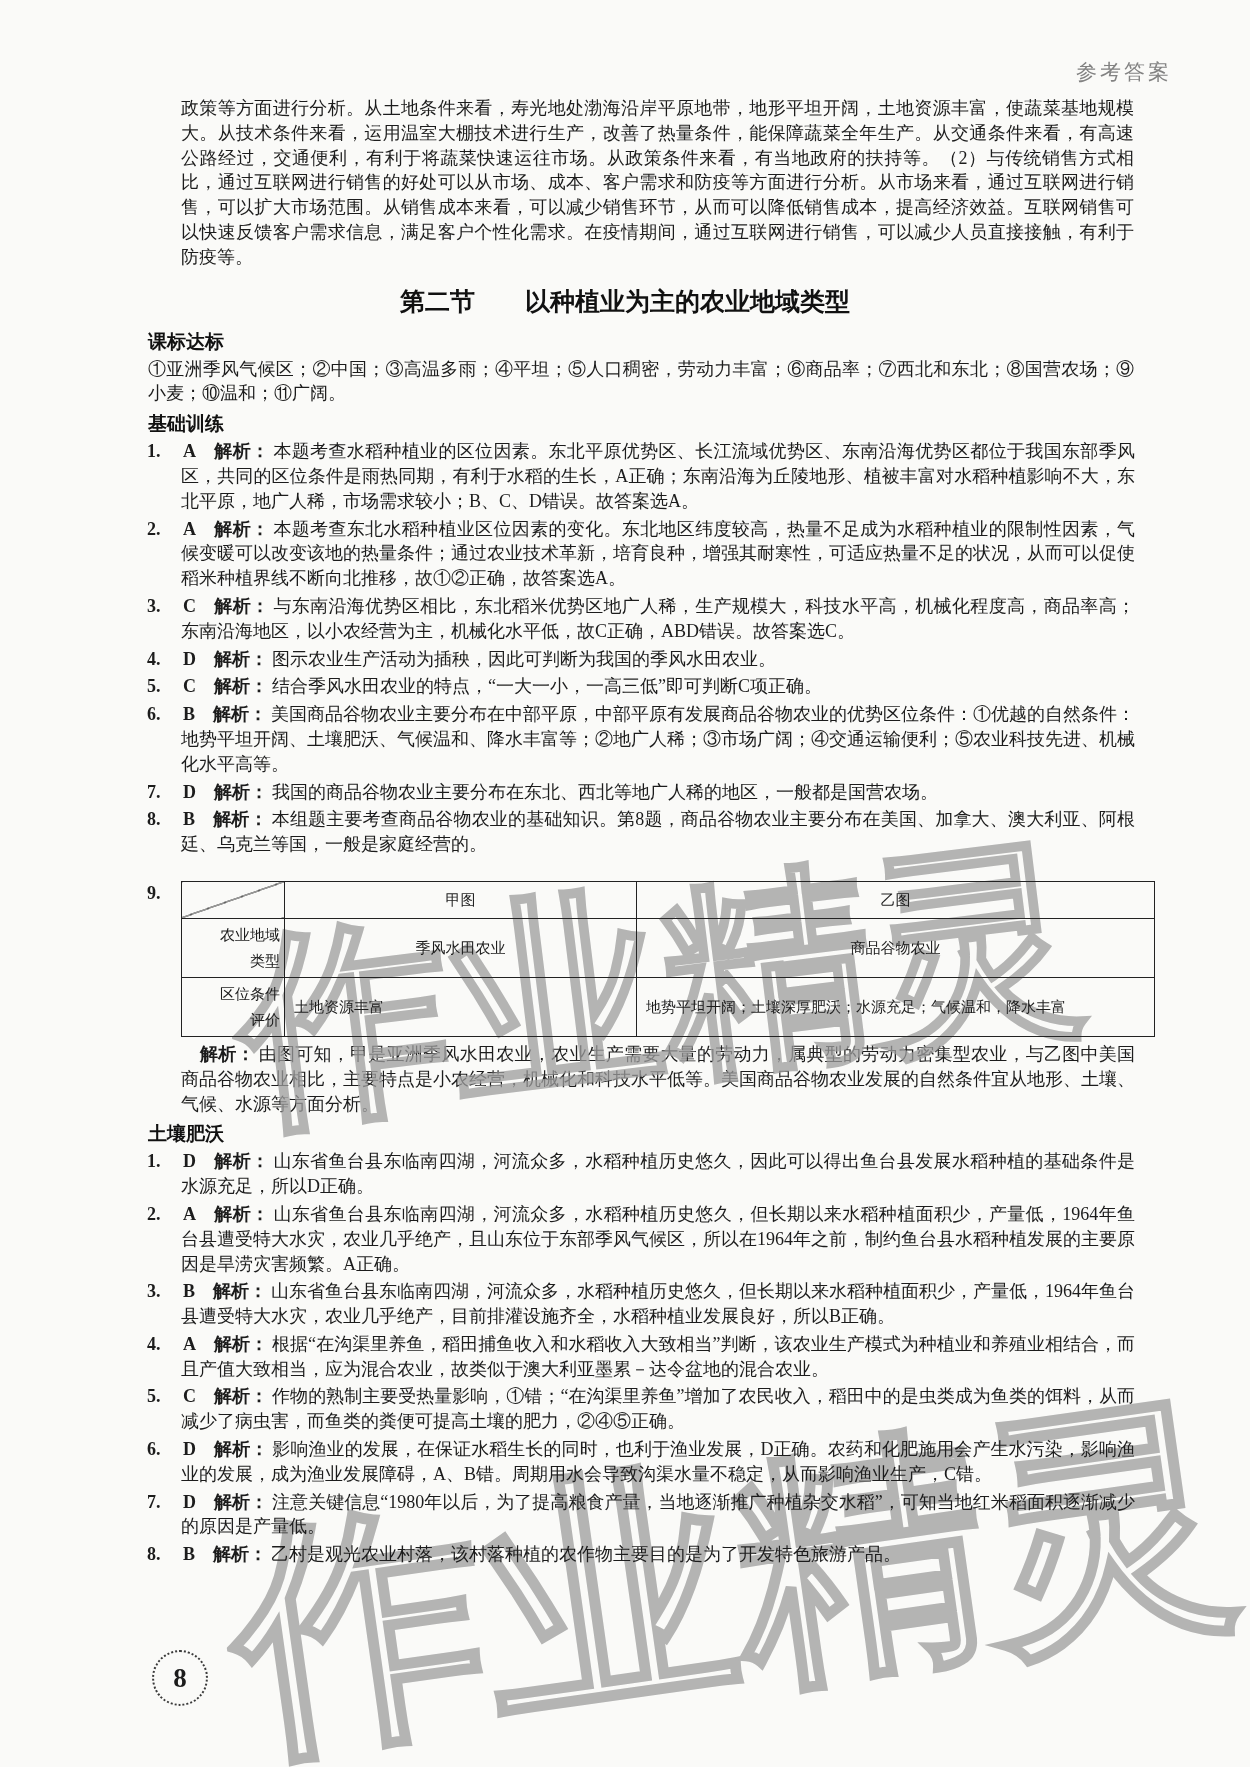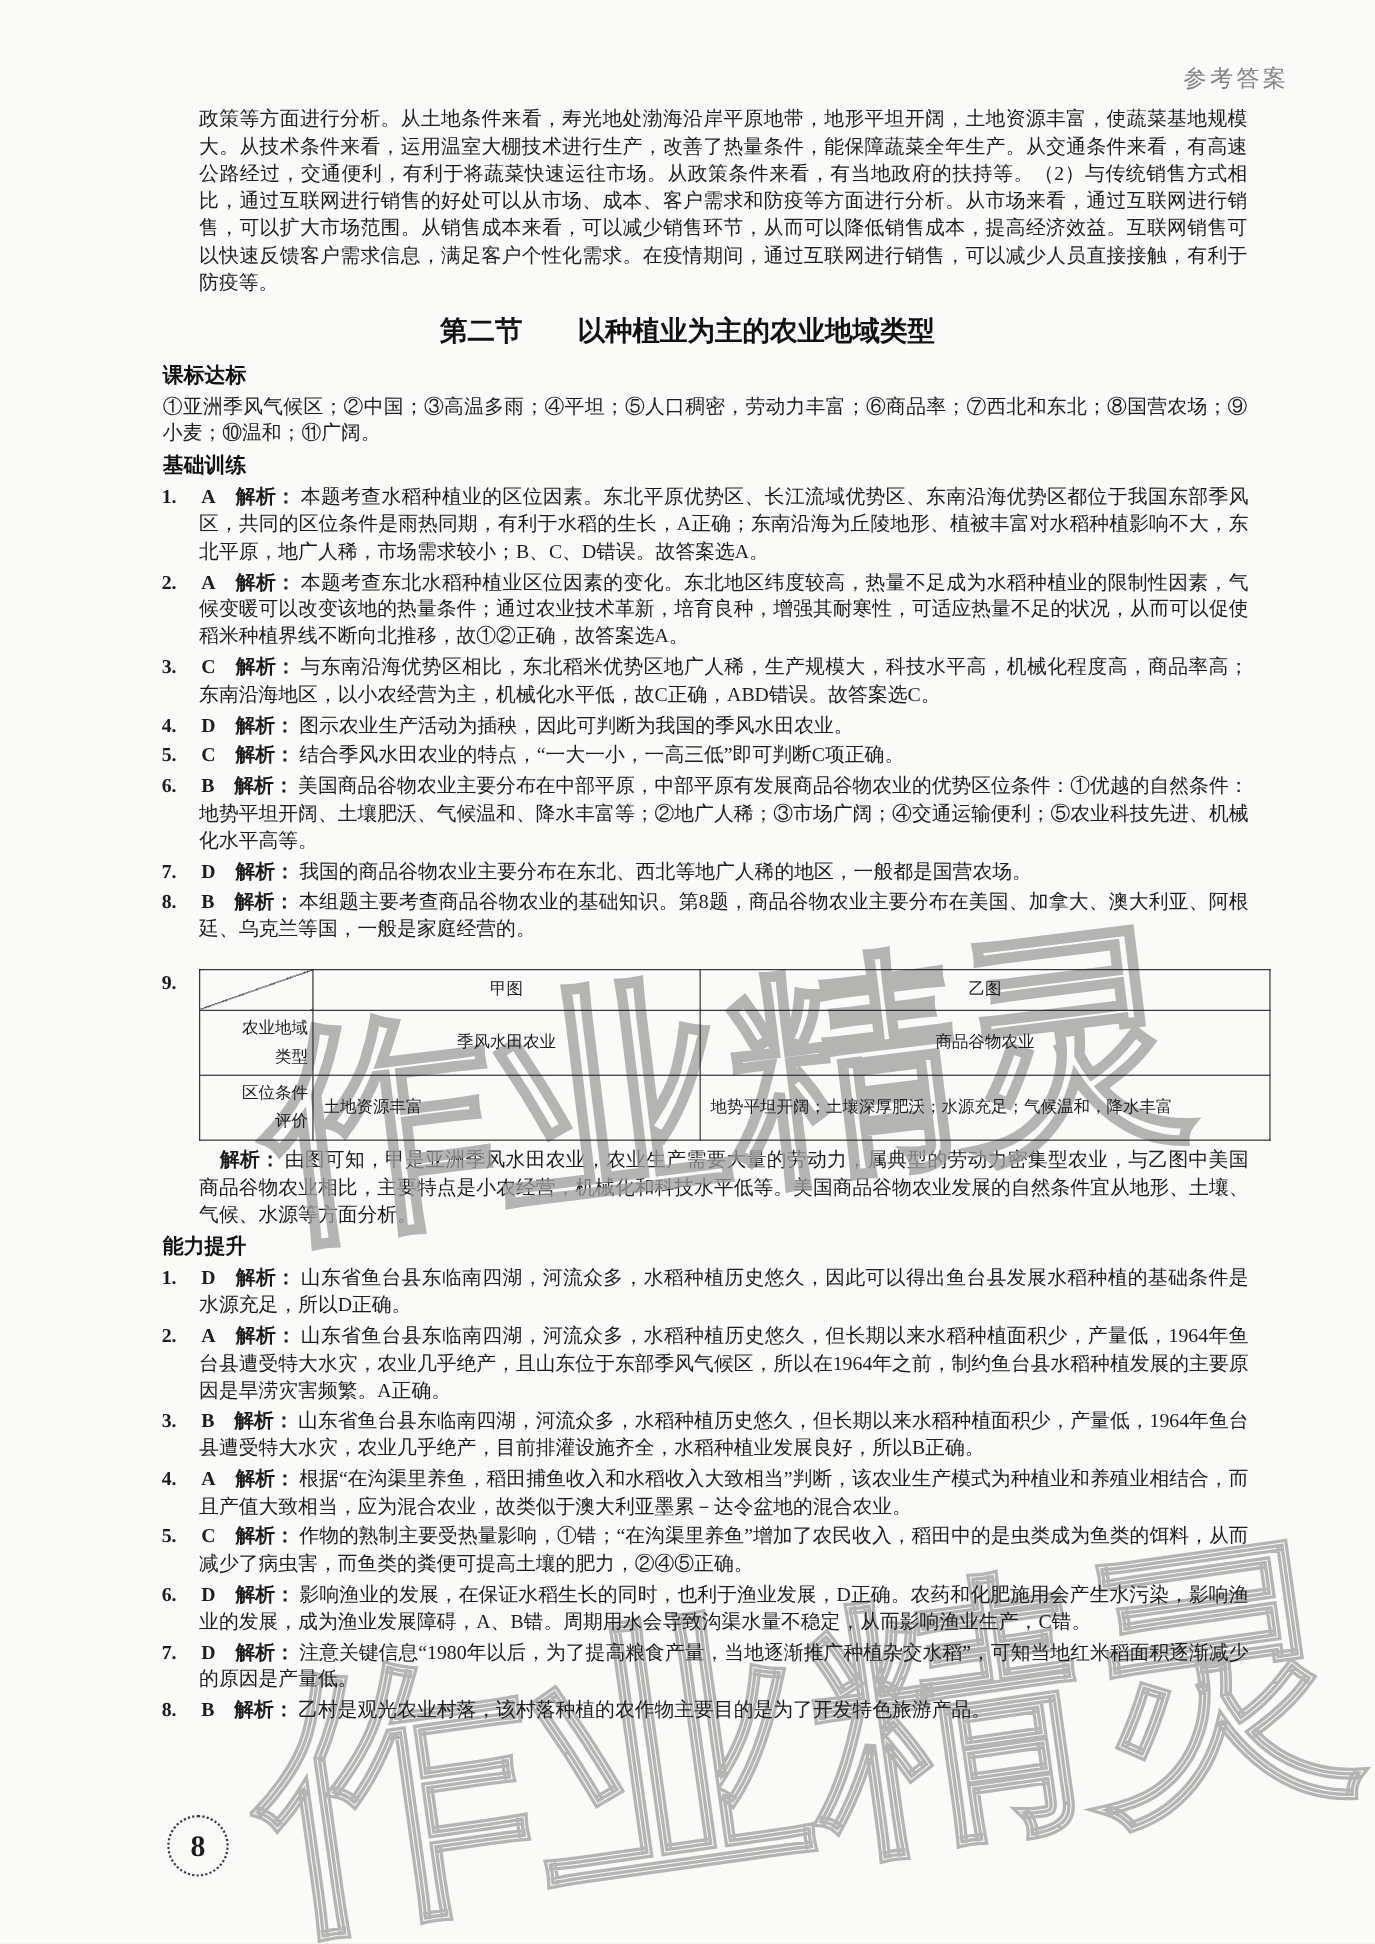--- a/index.html
+++ b/index.html
@@ -184,21 +184,21 @@
           <td>地势平坦开阔；土壤深厚肥沃；水源充足；气候温和，降水丰富</td>
         </tr>
       </tbody>
         </table>
     </div>
 
     <div class="jiexi-block">
       <span class="jx">解析：</span><span>由图可知，甲是亚洲季风水田农业，农业生产需要大量的劳动力，属典型的劳动力密集型农业，与乙图中美国商品谷物农业相比，主要特点是小农经营，机械化和科技水平低等。美国商品谷物农业发展的自然条件宜从地形、土壤、气候、水源等方面分析。</span>
     </div>
 
-    <div class="subhead">能力提升</div>
+    <div class="subhead">土壤肥沃</div>
 
     <div class="item">
       <span class="no">1.</span><span class="ans">D</span><span class="jx">解析：</span><span>山东省鱼台县东临南四湖，河流众多，水稻种植历史悠久，因此可以得出鱼台县发展水稻种植的基础条件是水源充足，所以D正确。</span>
     </div>
     <div class="item">
       <span class="no">2.</span><span class="ans">A</span><span class="jx">解析：</span><span>山东省鱼台县东临南四湖，河流众多，水稻种植历史悠久，但长期以来水稻种植面积少，产量低，1964年鱼台县遭受特大水灾，农业几乎绝产，且山东位于东部季风气候区，所以在1964年之前，制约鱼台县水稻种植发展的主要原因是旱涝灾害频繁。A正确。</span>
     </div>
     <div class="item">
       <span class="no">3.</span><span class="ans">B</span><span class="jx">解析：</span><span>山东省鱼台县东临南四湖，河流众多，水稻种植历史悠久，但长期以来水稻种植面积少，产量低，1964年鱼台县遭受特大水灾，农业几乎绝产，目前排灌设施齐全，水稻种植业发展良好，所以B正确。</span>
     </div>

